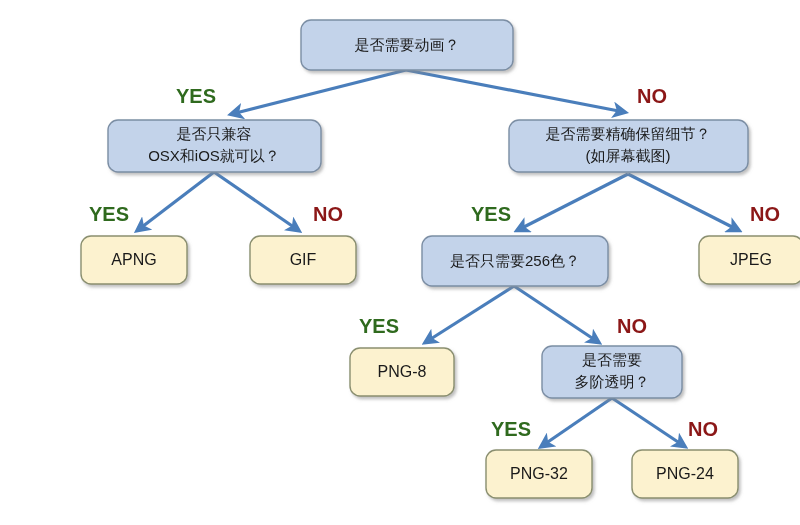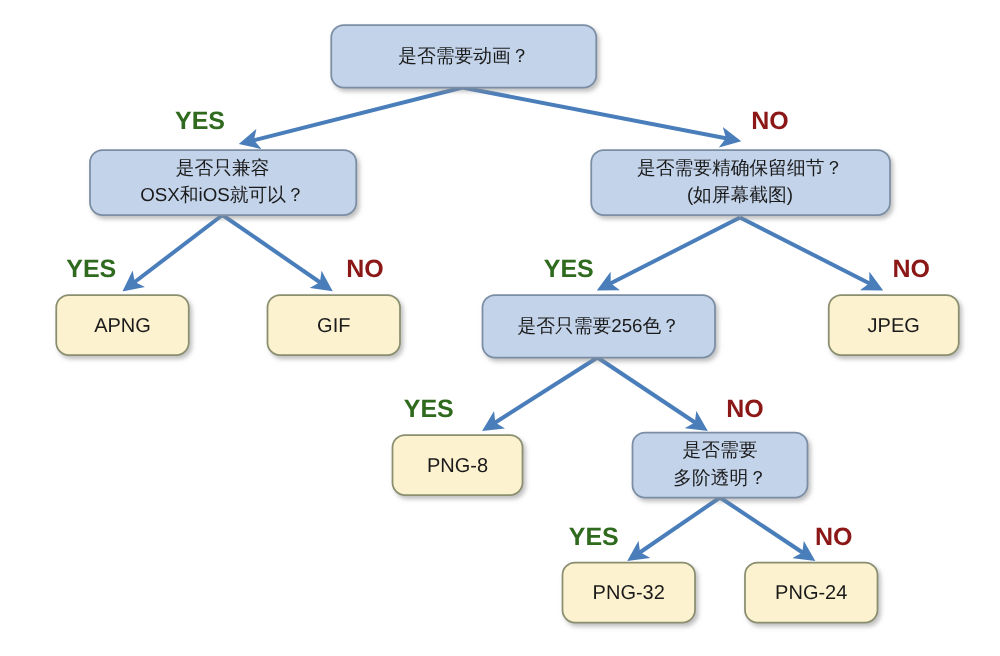--- a/index.html
+++ b/index.html
@@ -11,20 +11,21 @@
     width: 800px;
     height: 525px;
     font-family: "Liberation Sans", "DejaVu Sans", sans-serif;
     overflow: hidden;
   }
   #diagram-root {
     position: relative;
     width: 640px;
     height: 525px;
     background: #ffffff;
+    margin-left: 36px;
   }
   svg#tree-svg {
     position: absolute;
     top: 0;
     left: 0;
     width: 800px;
     height: 525px;
   }
   .node-rect-decision {
     fill: #c3d3ea;

